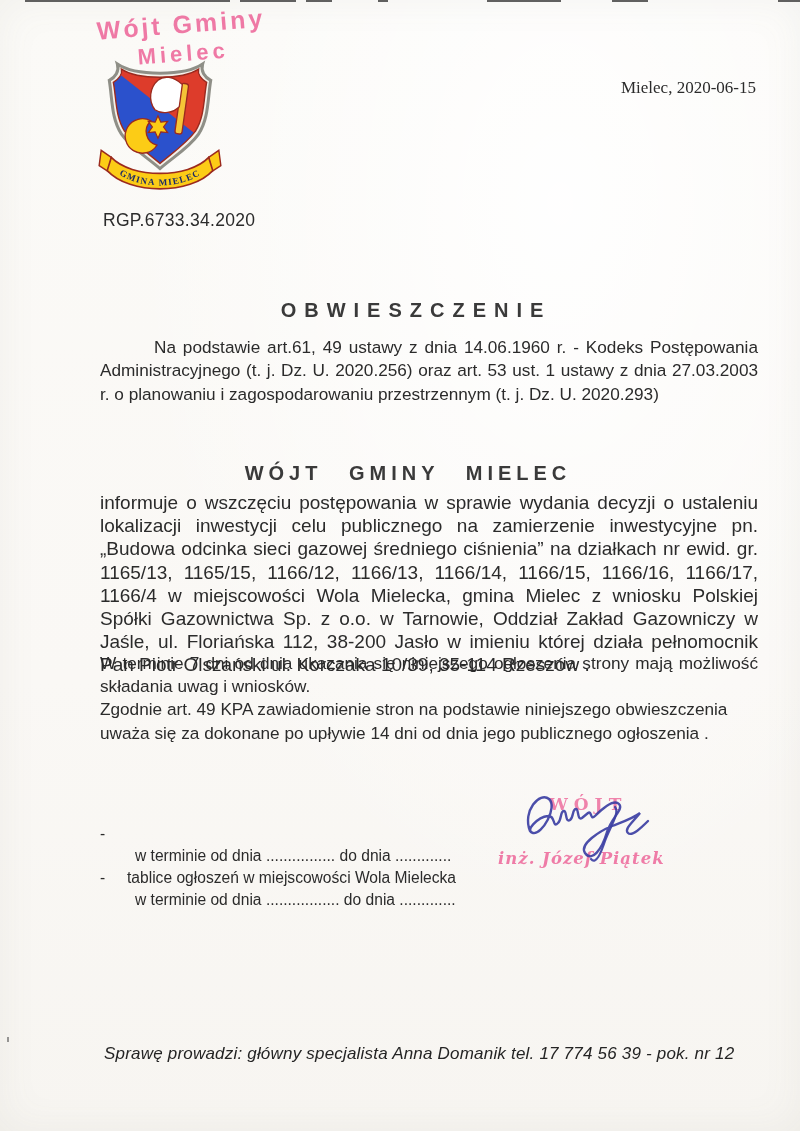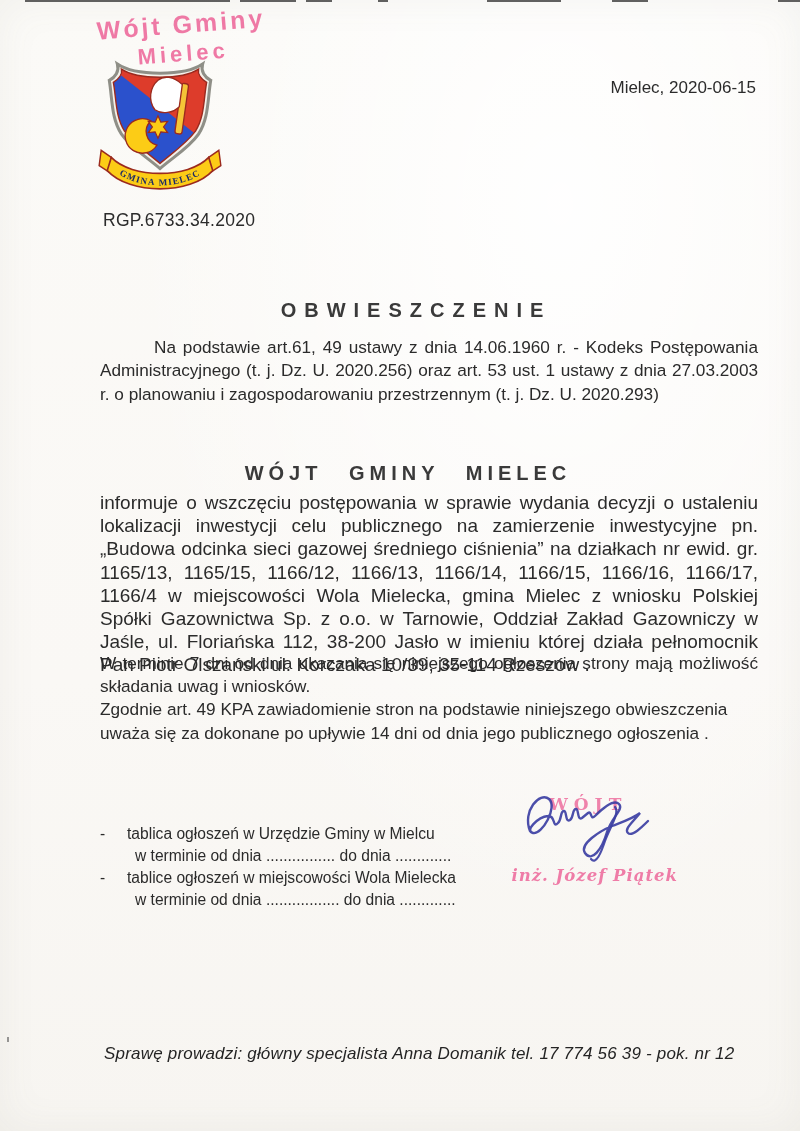--- a/index.html
+++ b/index.html
@@ -26,21 +26,21 @@
   }
   .scan-dot{position:absolute;left:7px;top:1037px;width:2px;height:5px;background:#555;opacity:.6;}
   .stamp-top{
     position:absolute;left:72px;top:10px;width:220px;
     transform:rotate(-4.5deg);
     color:#ee6f9f;text-align:center;font-weight:bold;opacity:.92;
   }
   .stamp-top .l1{font-size:25px;letter-spacing:3px;}
   .stamp-top .l2{font-size:22px;letter-spacing:4px;margin-top:2px;}
   .crest{position:absolute;left:96px;top:56px;width:128px;height:142px;}
-  .date-line{position:absolute;right:44px;top:78px;font-size:17px;}
+  .date-line{position:absolute;right:44px;top:78px;font-size:17px;font-family:Liberation Serif, serif;}
   .ref-number{position:absolute;left:103px;top:210px;font-size:17.5px;letter-spacing:.3px;}
   .doc-title{
     position:absolute;left:0;top:283px;width:800px;margin:16px;
     text-align:center;font-size:20px;font-weight:bold;
     letter-spacing:8px;color:#3a3a3a;
   }
   .legal{
     position:absolute;left:100px;top:336px;width:658px;margin:0;
     font-size:17.2px;line-height:23.3px;text-align:justify;text-indent:54px;
   }
@@ -60,21 +60,21 @@
   .postings{position:absolute;left:100px;top:823px;width:420px;font-size:15.6px;line-height:22px;}
   .post-item{display:flex;}
   .post-item .marker{width:27px;flex:0 0 27px;}
   .post-item .term{padding-left:8px;}
   .sig-stamp-title{
     position:absolute;left:518px;top:794px;width:140px;text-align:center;
     font-family:"DejaVu Serif","Liberation Serif",serif;
     font-weight:bold;font-size:17px;letter-spacing:6px;color:#ee6f9f;opacity:.85;
   }
   .sig-stamp-name{
-    position:absolute;left:498px;top:846px;width:180px;text-align:right;
+    position:absolute;left:498px;top:829px;width:180px;text-align:left;
     font-family:"DejaVu Serif","Liberation Serif",serif;
     font-style:italic;font-weight:bold;font-size:16.5px;letter-spacing:1px;
     color:#ee6f9f;opacity:.9;margin-top:20px;
   }
   .sig-ink{position:absolute;left:512px;top:783px;width:170px;height:90px;}
   .footer-note{
     position:absolute;left:104px;top:1044px;
     font-style:italic;font-size:17px;color:#242424;letter-spacing:.2px;
   }
 </style>
@@ -136,21 +136,20 @@
   <p class="main-par">informuje o wszczęciu postępowania w sprawie wydania decyzji o ustaleniu lokalizacji inwestycji celu publicznego na zamierzenie inwestycyjne pn. „Budowa odcinka sieci gazowej średniego ciśnienia” na działkach nr ewid. gr. 1165/13, 1165/15, 1166/12, 1166/13, 1166/14, 1166/15, 1166/16, 1166/17, 1166/4 w miejscowości Wola Mielecka, gmina Mielec z wniosku Polskiej Spółki Gazownictwa Sp. z o.o. w Tarnowie, Oddział Zakład Gazowniczy w Jaśle, ul. Floriańska 112, 38-200 Jasło w imieniu której działa pełnomocnik Pan Piotr Olszański  ul. Korczaka 10/39, 35-114 Rzeszów .</p>
 
   <div class="notices">
     <p class="just">W terminie 7 dni od dnia ukazania się niniejszego ogłoszenia strony mają możliwość składania uwag i wniosków.</p>
     <p class="left">Zgodnie art. 49 KPA zawiadomienie stron na podstawie niniejszego obwieszczenia uważa się za dokonane po upływie 14 dni od dnia jego publicznego ogłoszenia .</p>
   </div>
 
   <div class="postings">
     <div class="post-item">
       <span class="marker">-</span>
-      <span>tablica ogłoszeń w Urzędzie Gminy w Mielcu</span>
     </div>
     <div class="post-item">
       <span class="marker"></span>
       <span class="term">w terminie od dnia ................ do dnia .............</span>
     </div>
     <div class="post-item">
       <span class="marker">-</span>
       <span>tablice ogłoszeń w miejscowości Wola Mielecka</span>
     </div>
     <div class="post-item">

